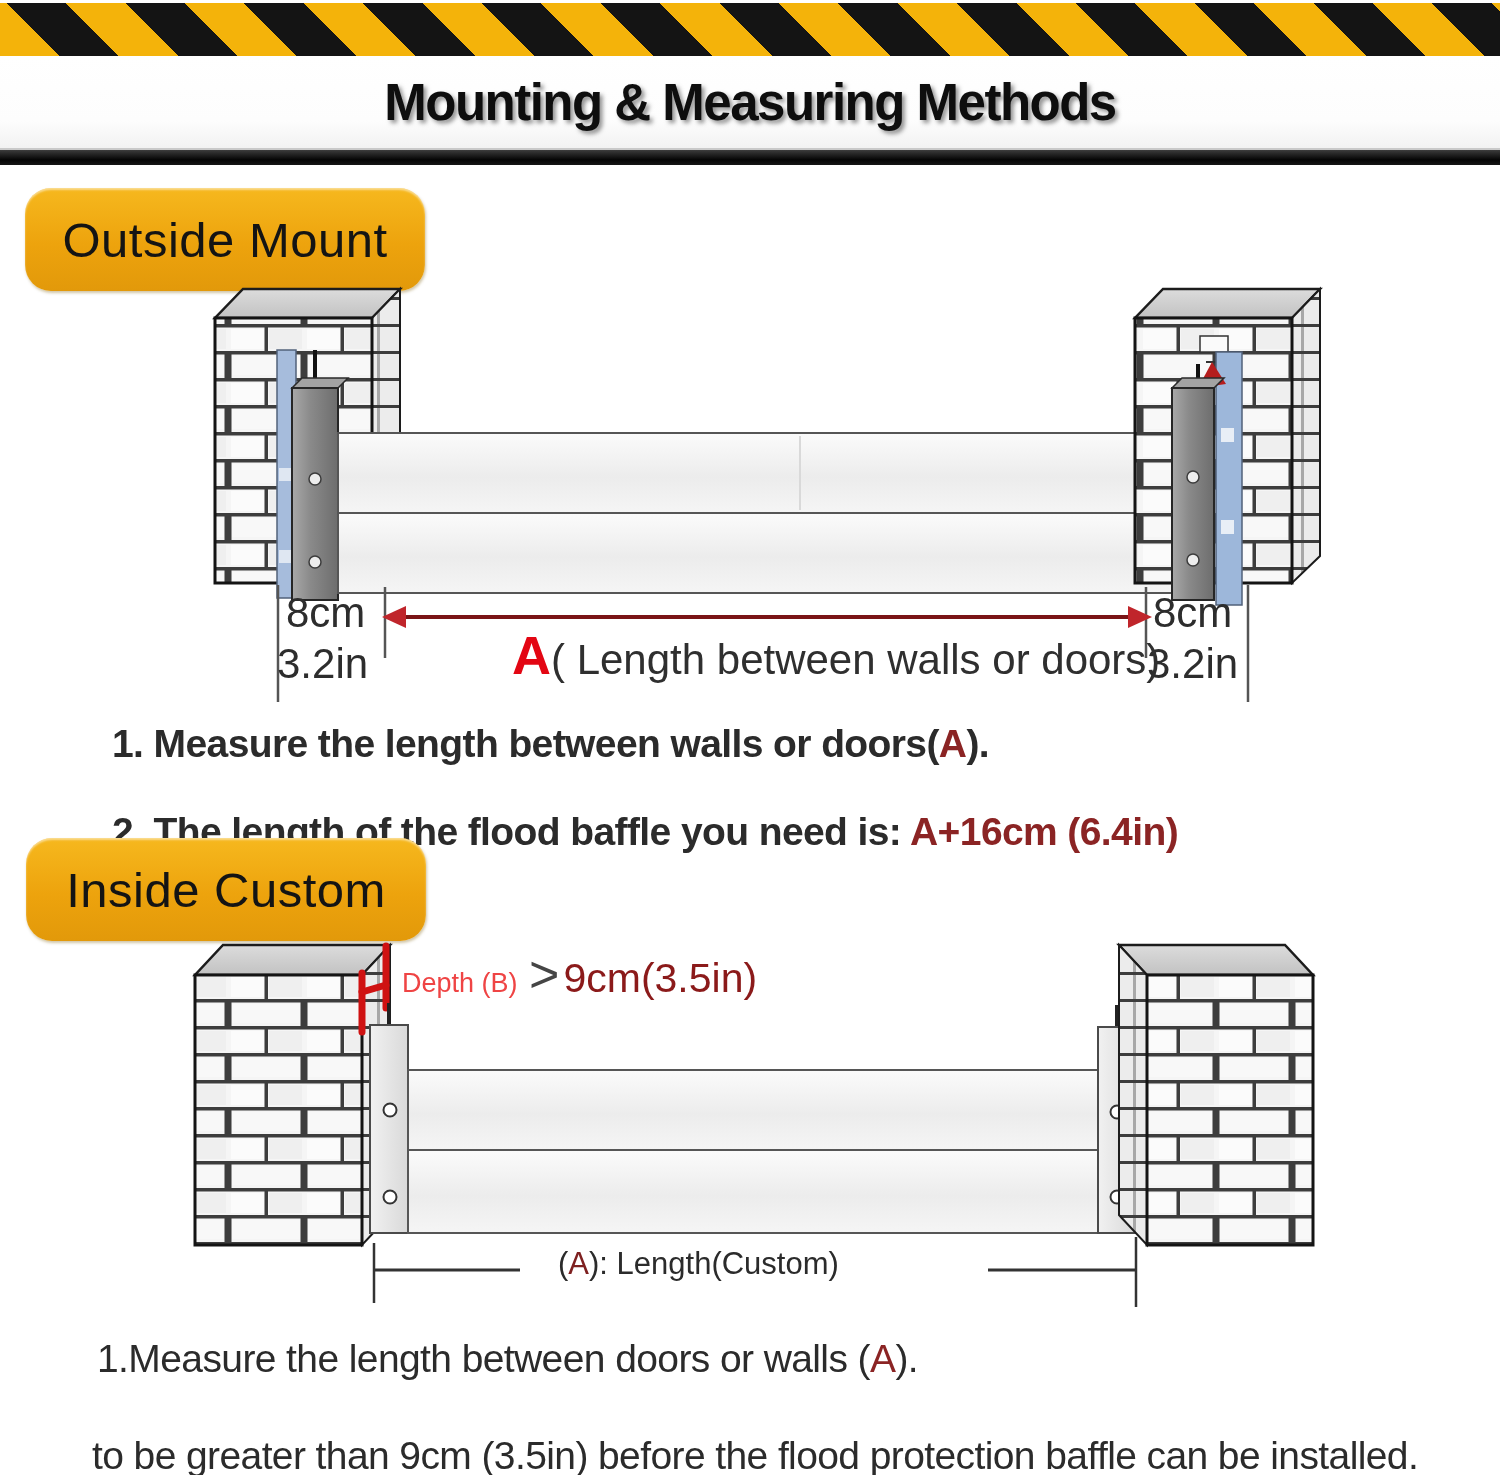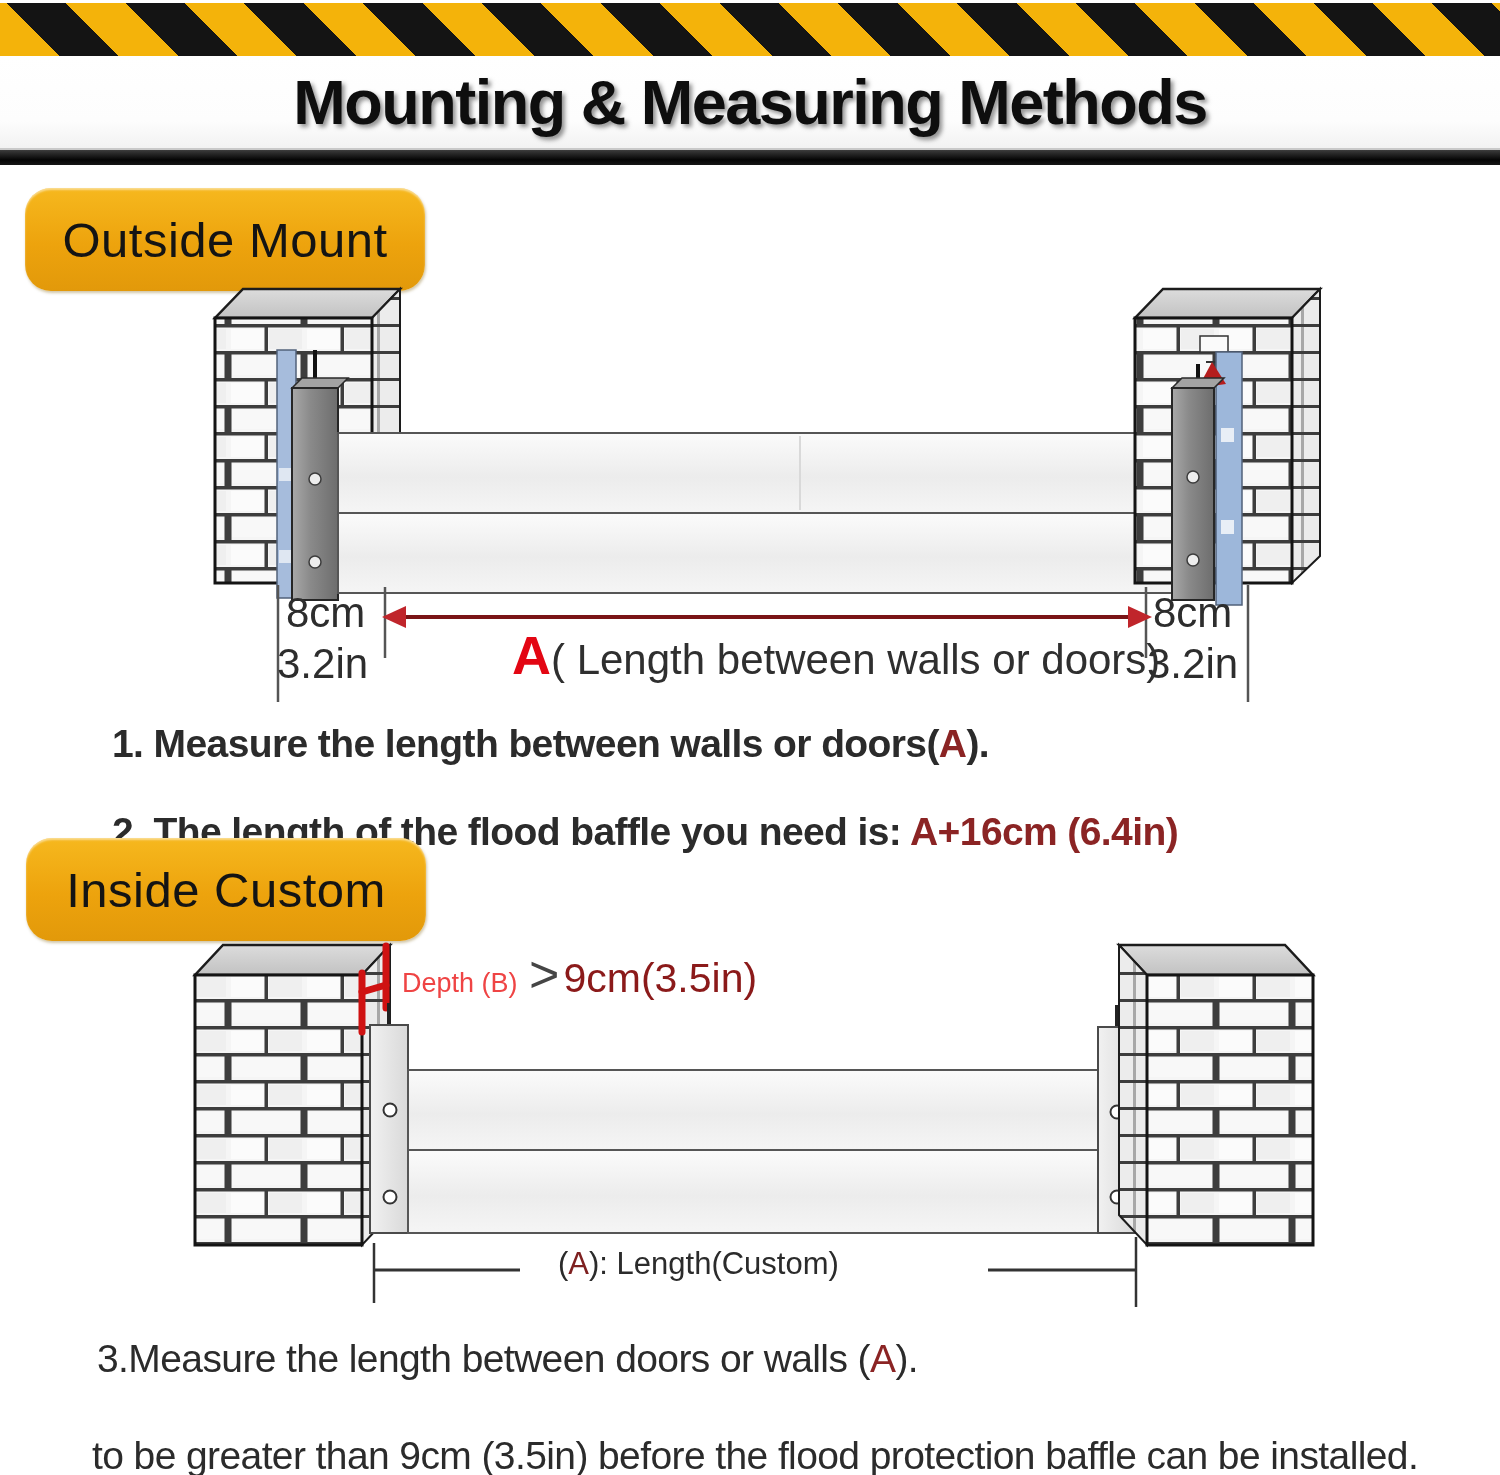--- a/index.html
+++ b/index.html
@@ -14,21 +14,21 @@
     background:repeating-linear-gradient(45deg,#f4b30a 0 42px,#141414 42px 84px);
     border-bottom:3px solid #e9e9e9;
   }
   
   .title-band{
     left:0;top:56px;width:1500px;height:92px;
     background:linear-gradient(180deg,#ffffff 0%,#fdfdfd 70%,#f2f2f2 100%);
     display:flex;align-items:center;justify-content:center;
   }
   .title-band h1{
-    margin:0;font-size:63px;font-weight:bold;letter-spacing:-1.5px;color:#0e0e0e;
+    margin:0;font-size:51px;font-weight:bold;letter-spacing:-1.5px;color:#0e0e0e;
     text-shadow:3px 3px 4px rgba(60,60,60,0.55);
   }
   .dark-bar{
     left:0;top:148px;width:1500px;height:15px;
     background:linear-gradient(180deg,#3c3c3c,#050505 65%,#161616);
     border-top:2px solid #c9c9c9;
   }
   
   .badge{
     width:400px;height:103px;border-radius:26px;
@@ -249,17 +249,17 @@
 
   <div class="abs depth-label" style="left:402px;top:948px;">
     <span class="depth-name">Depth (B) </span><span class="depth-gt">&gt;</span><span class="depth-val">9cm(3.5in)</span>
   </div>
 
   <div class="abs len-label" style="left:558px;top:1248px;">
     <span>(</span><span class="len-a">A</span><span>): Length(Custom)</span>
   </div>
 
   <div class="abs steps" style="left:97px;top:1337px;">
-    <span>3.Measure the length between doors or walls (</span><span class="red-dark">A</span><span>).</span>
+    <span>1.Measure the length between doors or walls (</span><span class="red-dark">A</span><span>).</span>
   </div>
   <div class="abs steps" style="left:92px;top:1434px;">to be greater than 9cm (3.5in) before the flood protection baffle can be installed.</div>
 
 </div>
 
 </body></html>

